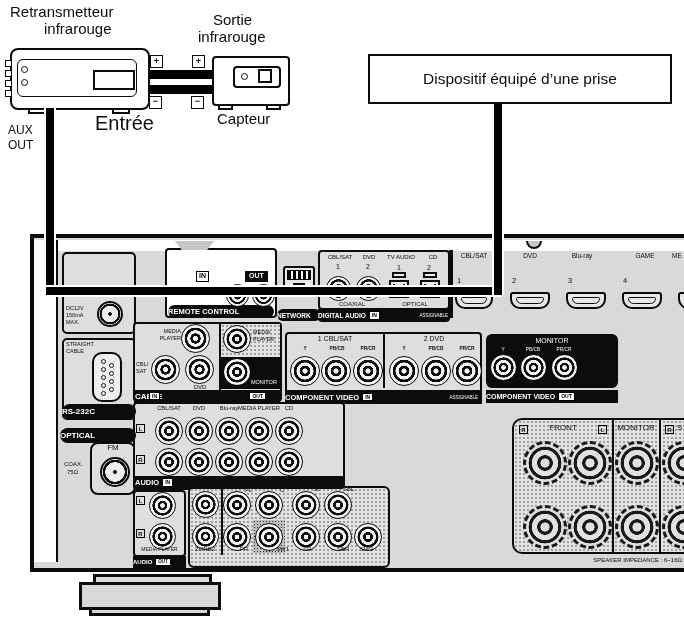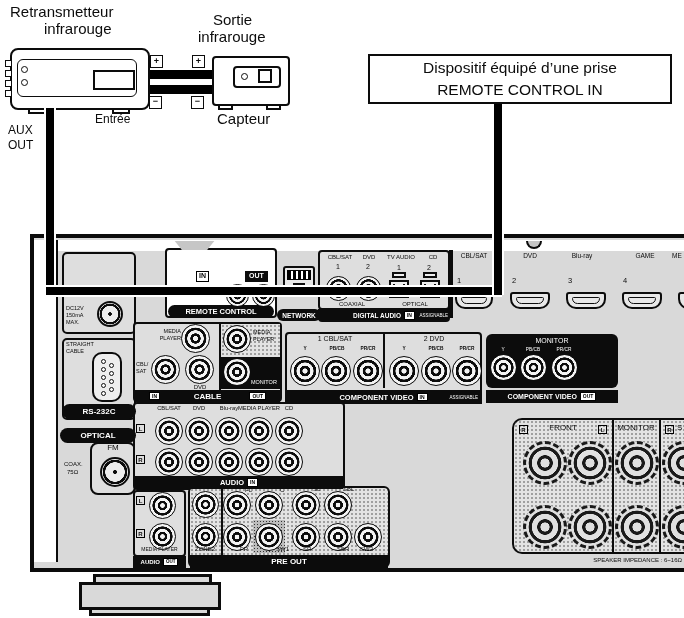--- a/index.html
+++ b/index.html
@@ -4,21 +4,21 @@
 <style>
   html,body{margin:0;padding:0;background:#fff}
   #root{position:relative;width:684px;height:618px;background:#fff;overflow:hidden;
         font-family:"Liberation Sans",sans-serif;color:#0c0c0c}
   .a{position:absolute;box-sizing:border-box}
   .t{position:absolute;white-space:nowrap;line-height:1.05}
   .b{font-weight:normal}
   .c{text-align:center}
   .box{position:absolute;box-sizing:border-box;border:2px solid #0c0c0c;border-radius:5px;background:#dedede}
   .bar{position:absolute;box-sizing:border-box;background:#0c0c0c;color:#fff;display:flex;
-       align-items:center;justify-content:center;gap:3px;font-weight:bold}
+       align-items:center;justify-content:flex-start;gap:3px;font-weight:bold}
   .pill{border-radius:8px}
   .badge{background:#fff;color:#000;border:1px solid #000;font-weight:bold;padding:0 2px;line-height:1.25;display:inline-block}
   .badge-dark{background:#0c0c0c;color:#fff;font-weight:bold;padding:0 3px;line-height:1.25;display:inline-block;border:1px solid #0c0c0c}
   .rca{position:absolute;border-radius:50%;box-sizing:border-box;border:1.5px solid #0c0c0c;
        background:radial-gradient(circle,#f4f4f4 0 12%,#0c0c0c 14% 26%,#f4f4f4 28% 42%,#0c0c0c 44% 56%,#f4f4f4 58% 72%,#0c0c0c 74% 86%,#f4f4f4 88%)}
   .ring2{position:absolute;border-radius:50%;box-sizing:border-box;border:2px solid #0c0c0c;
        background:radial-gradient(circle,#0c0c0c 0 10%,#ededed 12% 52%,#0c0c0c 54% 66%,#ededed 68%)}
   .bpost{position:absolute;border-radius:50%;box-sizing:border-box;border:3px dashed #1a1a1a;
        background:radial-gradient(circle,#e0e0e0 0 16%,#1a1a1a 18% 28%,#e0e0e0 30% 48%,#1a1a1a 50% 60%,#e0e0e0 62%)}
   .hatch{background-color:#e3e3e3;background-image:radial-gradient(#9f9f9f 0.8px,transparent 0.9px);background-size:4px 4px}
@@ -63,28 +63,27 @@
   <div class="t c" style="left:149px;top:96px;width:11px;height:11px;border:1.5px solid #0c0c0c;font-size:9px;line-height:9px;font-weight:bold;background:#fff;z-index:8">−</div>
   <div class="t c" style="left:191px;top:96px;width:11px;height:11px;border:1.5px solid #0c0c0c;font-size:9px;line-height:9px;font-weight:bold;background:#fff;z-index:8">−</div>
 
   <div class="a" style="left:218px;top:102px;width:15px;height:8px;border:2px solid #0c0c0c;background:#fff;z-index:4"></div>
   <div class="a" style="left:266px;top:102px;width:15px;height:8px;border:2px solid #0c0c0c;background:#fff;z-index:4"></div>
   <div class="a" style="left:212px;top:56px;width:78px;height:50px;border:2.5px solid #0c0c0c;border-radius:4px;background:#fff;z-index:5"></div>
   <div class="a" style="left:233px;top:66px;width:48px;height:22px;border:2px solid #0c0c0c;border-radius:4px;z-index:6"></div>
   <div class="a" style="left:241px;top:73px;width:7px;height:7px;border:1.5px solid #0c0c0c;border-radius:50%;z-index:7"></div>
   <div class="a" style="left:258px;top:69px;width:14px;height:14px;border:2px solid #0c0c0c;z-index:7"></div>
 
-  <div class="t" style="left:95px;top:113px;font-size:12px">Entrée</div>
+  <div class="t" style="left:95px;top:113px;font-size:20px">Entrée</div>
   <div class="t" style="left:217px;top:111px;font-size:15px">Capteur</div>
   <div class="t b" style="left:8px;top:124px;font-size:12px">AUX</div>
   <div class="t b" style="left:8px;top:139px;font-size:12px">OUT</div>
 
   <div class="a" style="left:368px;top:54px;width:304px;height:50px;border:2px solid #0c0c0c;background:#fff;z-index:70;display:flex;flex-direction:column;align-items:center;justify-content:center;font-size:15.5px;line-height:1.45">
     <span>Dispositif équipé d’une prise</span>
-    <span>REMOTE CONTROL IN</span>
   </div>
 
   <div class="cable halo-v" style="left:46px;top:108px;width:8px;height:187px"></div>
   <div class="cable halo-h" style="left:46px;top:287px;width:456px;height:8px"></div>
   <div class="cable halo-v" style="left:494px;top:103px;width:8px;height:192px"></div>
 
   <div class="a" style="left:30px;top:234px;width:660px;height:338px;border:4px solid #0c0c0c;border-right:none;background:#d9d9d9;z-index:1"></div>
   <div class="a" style="left:34px;top:240px;width:650px;height:11px;background:#fff;z-index:2"></div>
   <div class="a" style="left:34px;top:240px;width:24px;height:322px;background:#fff;border-right:2px solid #0c0c0c;z-index:2"></div>
   <div class="a" style="left:172px;top:241px;width:45px;height:9px;background:#c6c6c6;clip-path:polygon(6% 0,94% 0,78% 100%,22% 100%);z-index:11"></div>
@@ -293,23 +292,20 @@
   <div class="rca" style="left:223px;top:523px;width:28px;height:28px;z-index:12"></div>
   <div class="rca" style="left:255px;top:523px;width:28px;height:28px;z-index:12"></div>
   <div class="rca" style="left:292px;top:523px;width:28px;height:28px;z-index:12"></div>
   <div class="rca" style="left:324px;top:523px;width:28px;height:28px;z-index:12"></div>
   <div class="rca" style="left:354px;top:523px;width:28px;height:28px;z-index:12"></div>
   <div class="t b" style="left:240px;top:546px;font-size:6px;z-index:13">FR</div>
   <div class="t b" style="left:276px;top:546px;font-size:6px;z-index:13">SW1</div>
   <div class="t b" style="left:303px;top:546px;font-size:6px;z-index:13">SR</div>
   <div class="t b" style="left:337px;top:546px;font-size:6px;z-index:13">SBR</div>
   <div class="t b" style="left:360px;top:546px;font-size:6px;z-index:13">SW2</div>
-  <div class="bar" style="left:190px;top:555px;width:198px;height:13px;font-size:8px;z-index:14">
-    <span>PRE OUT</span>
-  </div>
 
   <div class="a hatch" style="left:512px;top:418px;width:176px;height:136px;border:2.5px solid #0c0c0c;border-right:none;border-radius:10px 0 0 10px;z-index:10"></div>
   <div class="vdiv" style="left:612px;top:420px;width:2px;height:132px;z-index:11"></div>
   <div class="vdiv" style="left:659px;top:420px;width:2px;height:132px;z-index:11"></div>
   <div class="lr" style="left:519px;top:425px;z-index:11">R</div>
   <div class="t b c" style="left:530px;top:424px;width:66px;font-size:8px;z-index:11">FRONT</div>
   <div class="lr" style="left:598px;top:425px;z-index:11">L</div>
   <div class="t b c" style="left:614px;top:424px;width:44px;font-size:8px;z-index:11">MONITOR</div>
   <div class="lr" style="left:665px;top:425px;z-index:11">R</div>
   <div class="t b" style="left:677px;top:424px;font-size:8px;z-index:11">S</div>

